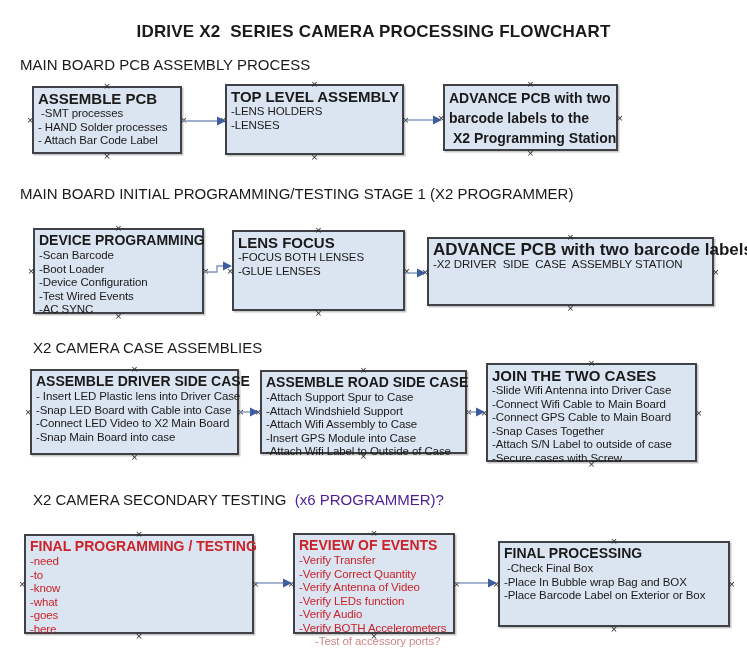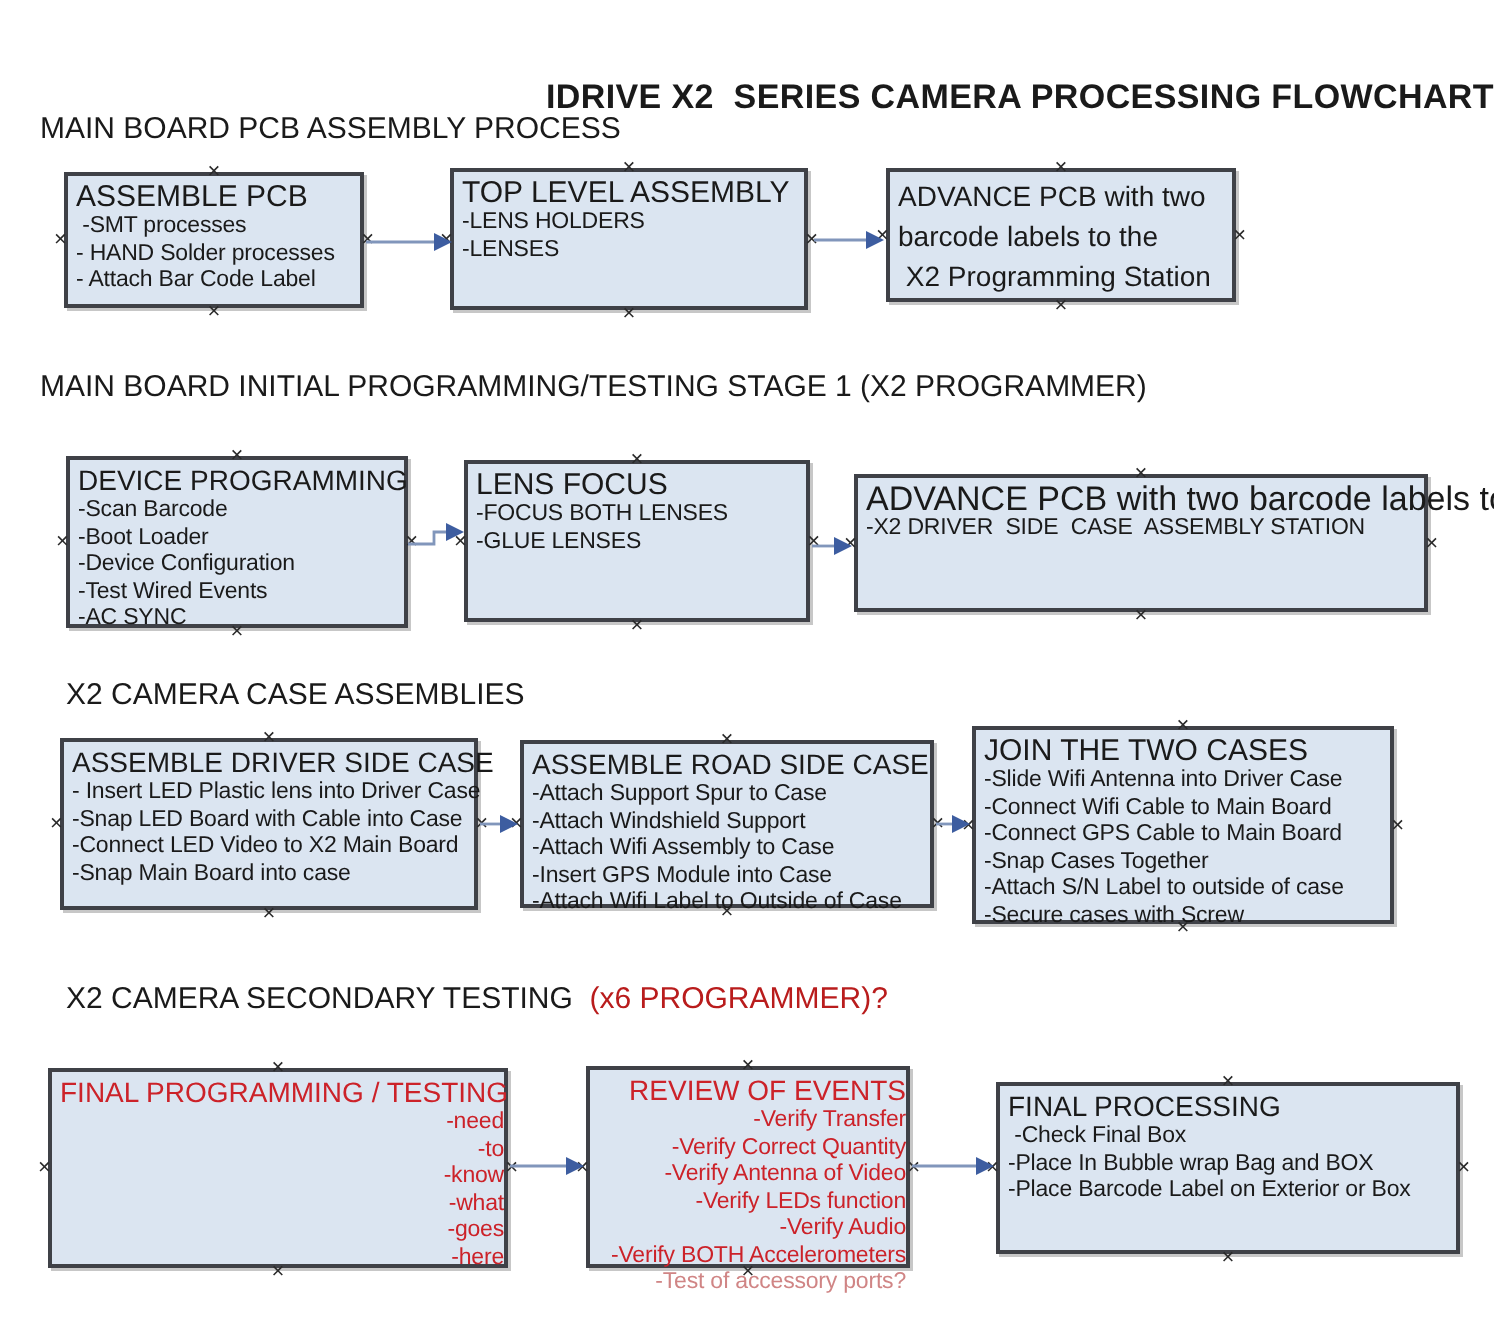--- a/index.html
+++ b/index.html
@@ -1,28 +1,28 @@
 <!DOCTYPE html>
 <html><head>
 <meta charset="utf-8">
 <style>
   html,body{margin:0;padding:0;background:#ffffff;}
   body{font-family:"Liberation Sans", sans-serif; color:#1a1a1a;}
   .canvas{position:relative;width:747px;height:662px;background:#ffffff;overflow:hidden;}
-  .title{position:absolute;left:0;top:22px;width:747px;text-align:right;
-         font-size:17px;font-weight:bold;white-space:pre;letter-spacing:.2px;margin-top:17px;}
+  .title{position:absolute;left:0;top:22px;width:747px;text-align:center;
+         font-size:17px;font-weight:bold;white-space:pre;letter-spacing:.2px;}
   .section-heading{position:absolute;font-size:15px;font-weight:normal;white-space:pre;}
-  .red-text{color:#b91c1c;}
+  .red-text{color:#4c1d95;}
   .box{position:absolute;background:#dbe5f1;border:2px solid #3f4147;box-sizing:border-box;
        box-shadow:1.5px 1.5px 0 rgba(130,130,130,.45);padding:2px 0 0 4px;}
-  .box-header{font-size:14px;font-weight:normal;line-height:17px;white-space:pre;}
+  .box-header{font-size:14px;font-weight:bold;line-height:17px;white-space:pre;}
   .box-header.fit{font-size:17px;}
   .box-header.big{font-size:15px;}
   .box-item{font-size:11.5px;line-height:13.5px;white-space:pre;letter-spacing:-.1px;}
-  .red .box-header,.red .box-item{color:#cc2229;text-align:right;}
+  .red .box-header,.red .box-item{color:#cc2229;}
   .box-item.faded{color:#d08585;margin-left:16px;}
   .handle{position:absolute;font-size:11px;line-height:10px;color:#2a2a2a;
           font-weight:normal;pointer-events:auto;}
   .h-top{top:-7px;left:50%;transform:translateX(-50%);}
   .h-bottom{bottom:-9px;left:50%;transform:translateX(-50%);}
   .h-left{left:-7px;top:50%;transform:translateY(-50%);}
   .h-right{right:-7px;top:50%;transform:translateY(-50%);}
   .arrow{position:absolute;overflow:visible;}
   .arrow line,.arrow polyline{stroke:#8196bb;stroke-width:1.4;fill:none;}
   .arrow polygon{fill:#3d5da0;}

